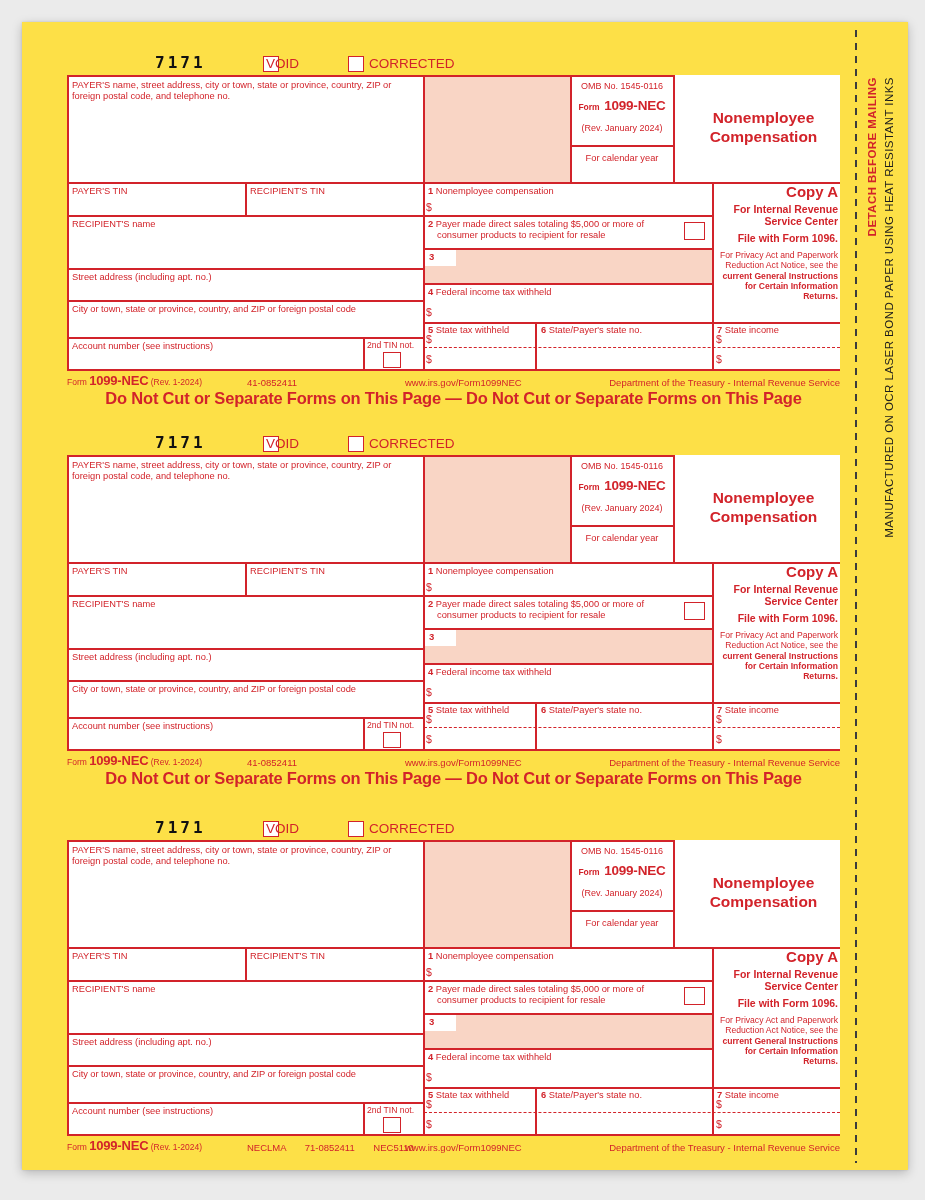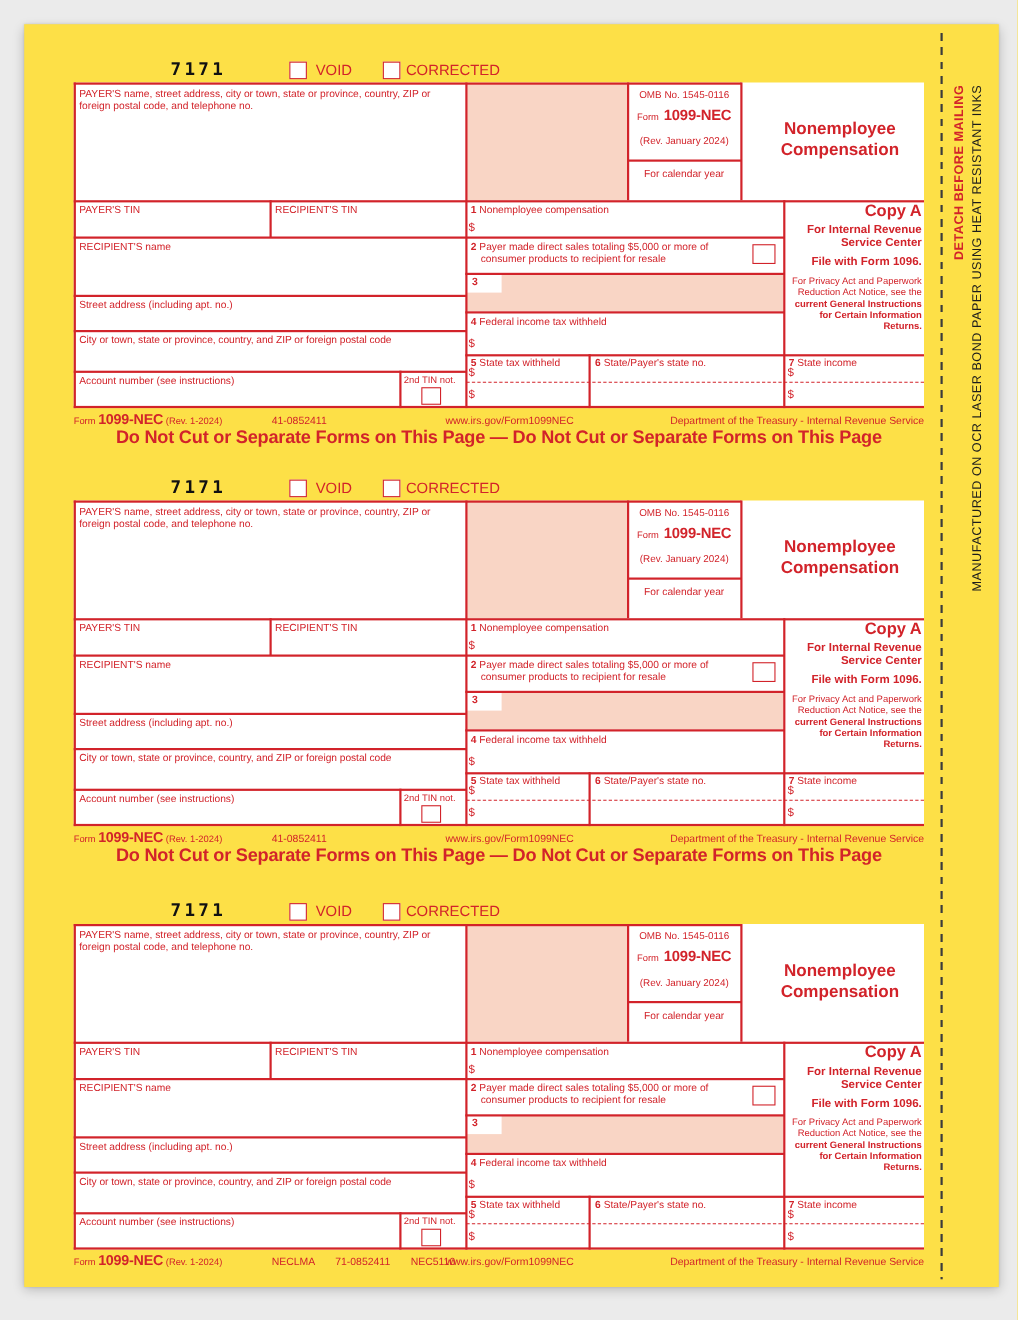--- a/index.html
+++ b/index.html
@@ -14,35 +14,35 @@
          font-size:11.5px;letter-spacing:.45px;white-space:nowrap;}
   .v-detach{left:844px;top:55px;color:var(--red);font-weight:bold;}
   .v-manu{left:861px;top:55px;color:var(--ink);}
   .form{position:absolute;left:45px;width:773px;height:358px;}
   
   .code-row{position:absolute;left:0;top:0;width:100%;height:22px;}
   .ocr{position:absolute;left:88px;top:0;font-family:"DejaVu Sans Mono",monospace;
        font-size:16px;font-weight:bold;color:#111;letter-spacing:3px;}
   .cb{position:absolute;top:3px;width:14px;height:14px;border:1.6px solid var(--red);background:#fff;}
   .cb-label{position:absolute;top:3px;font-size:13.5px;color:var(--red);}
-  .void-cb{left:196px}.void-label{left:220px}.corrected-cb{left:281px}.corrected-label{left:302px}
+  .void-cb{left:196px}.void-label{left:199px}.corrected-cb{left:281px}.corrected-label{left:302px}
   
   .tbl{position:absolute;left:0;top:22px;width:773px;height:296px;background:#fff;}
   .ln{position:absolute;background:var(--red);z-index:3;}
   .ln.dash{background:none;border-top:1.6px dashed var(--red);height:0 !important;}
   .shade{position:absolute;background:var(--shade);z-index:1;}
   .chip{position:absolute;background:#fff;z-index:2;font-size:9.5px;color:var(--red);
         font-weight:bold;padding:2px 0 0 5px;box-sizing:border-box;}
   .lbl{position:absolute;font-size:9.3px;color:var(--red);line-height:1.18;white-space:nowrap;z-index:4;}
   .wrap{white-space:normal;}
   .ctr{text-align:center;}
   .dollar{position:absolute;font-size:10.5px;color:var(--red);z-index:4;}
   .chk{position:absolute;border:1.6px solid var(--red);background:#fff;z-index:4;}
   .fld{position:absolute;background:transparent;z-index:5;}
-  .omb-form{position:absolute;z-index:4;color:var(--red);}
+  .omb-form{position:absolute;z-index:4;color:var(--red);font-weight:bold;}
   .omb-form .sm{font-size:8.5px;}
   .omb-form b{font-size:13.5px;letter-spacing:-.2px;}
   .big-title{position:absolute;z-index:4;color:var(--red);font-weight:bold;font-size:15.5px;line-height:1.22;}
   .copy-blk{position:absolute;left:646px;width:125px;text-align:right;color:var(--red);z-index:4;}
   .copy-title{font-weight:bold;font-size:15px;}
   .copy-bold{font-weight:bold;font-size:10.5px;line-height:1.15;}
   .privacy{font-size:8.6px;line-height:1.2;white-space:normal;}
   
   .f-row{position:absolute;left:0;top:320px;width:100%;height:17px;color:var(--red);}
   .f-id{position:absolute;left:0;top:0;font-size:8.5px;}

